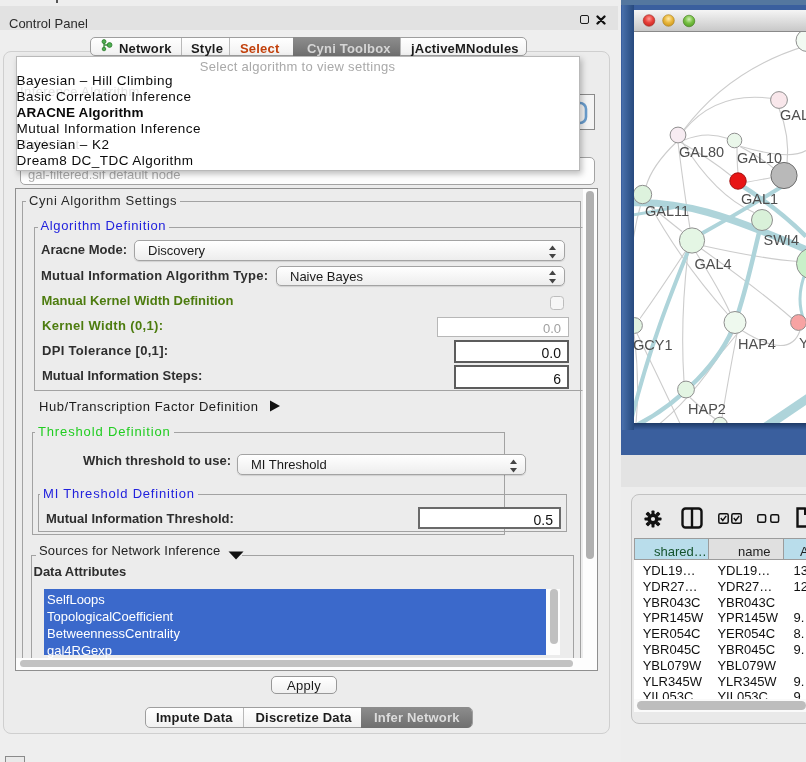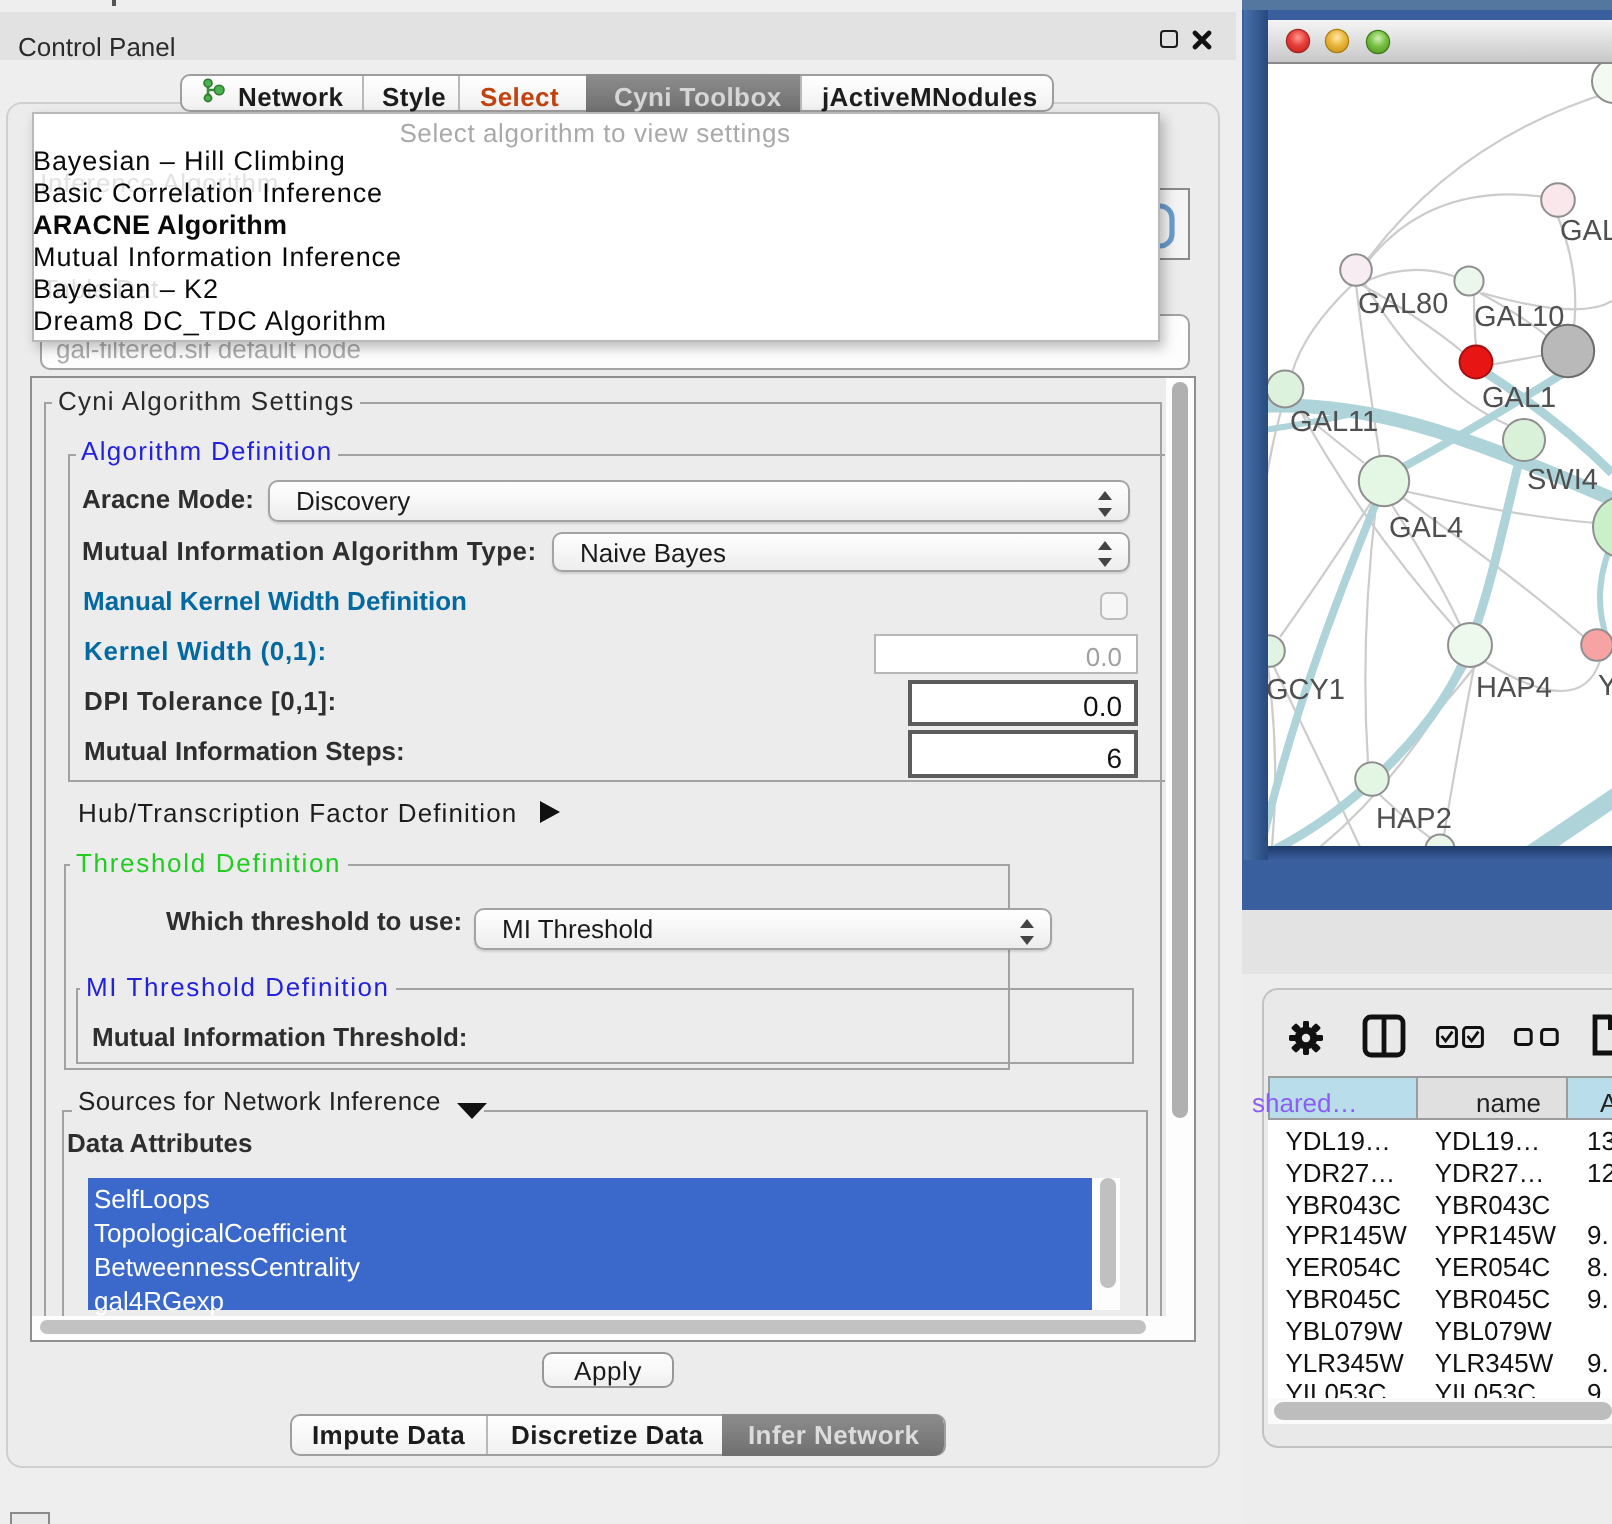--- a/index.html
+++ b/index.html
@@ -1,21 +1,21 @@
 <!DOCTYPE html>
 <html><head>
 <meta charset="utf-8">
 <style>
   html,body{margin:0;padding:0;}
   *{box-sizing:border-box;}
   body{font-family:"Liberation Sans",sans-serif;}
   #page{position:relative;width:806px;height:762px;background:#eeeeee;overflow:hidden;}
   .abs{position:absolute;}
   .lbl{position:absolute;font:700 13px "Liberation Sans",sans-serif;color:#2e2e2e;white-space:nowrap;line-height:13px;}
-  .glbl{position:absolute;font:700 13px "Liberation Sans",sans-serif;color:#0369a1;white-space:nowrap;line-height:13px;}
+  .glbl{position:absolute;font:700 13px "Liberation Sans",sans-serif;color:#4d7c0f;white-space:nowrap;line-height:13px;}
   .combo{position:absolute;border:1px solid #a3a3a3;border-radius:5px;background:linear-gradient(#ffffff,#f7f7f7 45%,#ededed);box-shadow:0 1px 1px rgba(0,0,0,0.12);font:13px "Liberation Sans",sans-serif;color:#1a1a1a;}
   .combo .ct{position:absolute;left:13px;top:3px;line-height:14px;white-space:nowrap;}
   .carr{position:absolute;right:7px;}
   .field{position:absolute;background:#fff;font:13px "Liberation Sans",sans-serif;color:#111;text-align:right;}
   .grp{position:absolute;border:1px solid #a2a2a2;}
   .grp>span{position:absolute;top:-8.5px;left:3px;background:#ececec;padding:0 3px;font:13px "Liberation Sans",sans-serif;white-space:nowrap;line-height:13px;letter-spacing:0.6px;}
 </style>
 </head>
 <body>
 <div id="page">
@@ -119,20 +119,21 @@
       <svg class="carr" style="top:3.5px;" width="9" height="14" viewBox="0 0 9 14">
           <path d="M4.5 0.5 L8 5 L1 5 Z" fill="#444"></path>
           <path d="M4.5 13.5 L1 9 L8 9 Z" fill="#444"></path>
         </svg>
     </div>
 
     <div class="grp" style="left:38px;top:493.5px;width:529px;height:38.5px;">
         <span style="color:#2222dd;letter-spacing:0.8px;top:-8px;left:1px;">MI Threshold Definition</span>
       </div>
     <div class="lbl" style="left:46px;top:511.5px;">Mutual Information Threshold:</div>
+    <div class="field" style="left:418px;top:506.5px;width:143px;height:22.5px;border:2px solid #6a6a6a;font-size:14px;padding:3px 6px 0 0;">0.5</div>
 
     <div class="grp" style="left:31px;top:555px;width:543px;height:130px;">
         <span style="letter-spacing:0.2px;color:#222;top:-12px;left:4px;">Sources for Network Inference&nbsp;&nbsp;&nbsp;&nbsp;&nbsp;</span>
       </div>
     <svg class="abs" style="left:228px;top:550.5px;" width="16" height="9" viewBox="0 0 16 9">
         <path d="M0.5 0.5 L15.5 0.5 L8 8.5 Z" fill="#111"></path>
       </svg>
     <div class="lbl" style="left:33.5px;top:565.3px;">Data Attributes</div>
 
     <div class="abs" style="left:43.5px;top:588.9px;width:502px;height:66.5px;background:#3b69cb;"></div>
@@ -292,21 +293,21 @@
     </svg>
   <svg class="abs" style="left:796px;top:507px;" width="16" height="21" viewBox="0 0 16 21">
       <path d="M1.5 1.5 H9 L14.5 7 V19.5 H1.5 Z" fill="none" stroke="#111" stroke-width="2.4"></path>
       <path d="M9 1.5 V7 H14.5" fill="none" stroke="#111" stroke-width="2"></path>
     </svg>
 
   <div class="abs" style="left:634px;top:537.5px;width:172px;height:174.5px;background:#fff;"></div>
   <div class="abs" style="left:634px;top:537.5px;width:74.5px;height:22.5px;background:#b9ddeb;border:1px solid #9c9c9c;"></div>
   <div class="abs" style="left:708.5px;top:537.5px;width:75.5px;height:22.5px;background:#e0e0e0;border:1px solid #9c9c9c;border-left:none;"></div>
   <div class="abs" style="left:784px;top:537.5px;width:22px;height:22.5px;background:#b9ddeb;border:1px solid #9c9c9c;border-left:none;border-right:none;"></div>
-  <div class="abs" style="left:626px;top:543.5px;font:13px 'Liberation Sans',sans-serif;color:#8b5cf6;text-align:center;">shared…</div>
+  <div class="abs" style="left:654px;top:543.5px;font:13px 'Liberation Sans',sans-serif;color:#14532d;text-align:center;">shared…</div>
   <div class="abs" style="left:738px;top:543.5px;font:13px 'Liberation Sans',sans-serif;color:#222;">name</div>
   <div class="abs" style="left:800px;top:543.5px;font:13px 'Liberation Sans',sans-serif;color:#222;">A</div>
 
   <div class="abs" style="left:634px;top:560px;width:172px;height:141px;overflow:hidden;font:13px 'Liberation Sans',sans-serif;color:#111;">
     <div style="position:absolute;left:8.7px;top:3px;line-height:15.8px;">YDL19…<br>YDR27…<br>YBR043C<br>YPR145W<br>YER054C<br>YBR045C<br>YBL079W<br>YLR345W<br>YIL053C</div>
     <div style="position:absolute;left:83.4px;top:3px;line-height:15.8px;">YDL19…<br>YDR27…<br>YBR043C<br>YPR145W<br>YER054C<br>YBR045C<br>YBL079W<br>YLR345W<br>YIL053C</div>
     <div style="position:absolute;left:159.5px;top:3px;line-height:15.8px;">13<br>12<br><br>9.<br>8.<br>9.<br><br>9.<br>9.</div>
   </div>
 
   <div class="abs" style="left:634px;top:699px;width:172px;height:13px;background:#fafafa;"></div>

